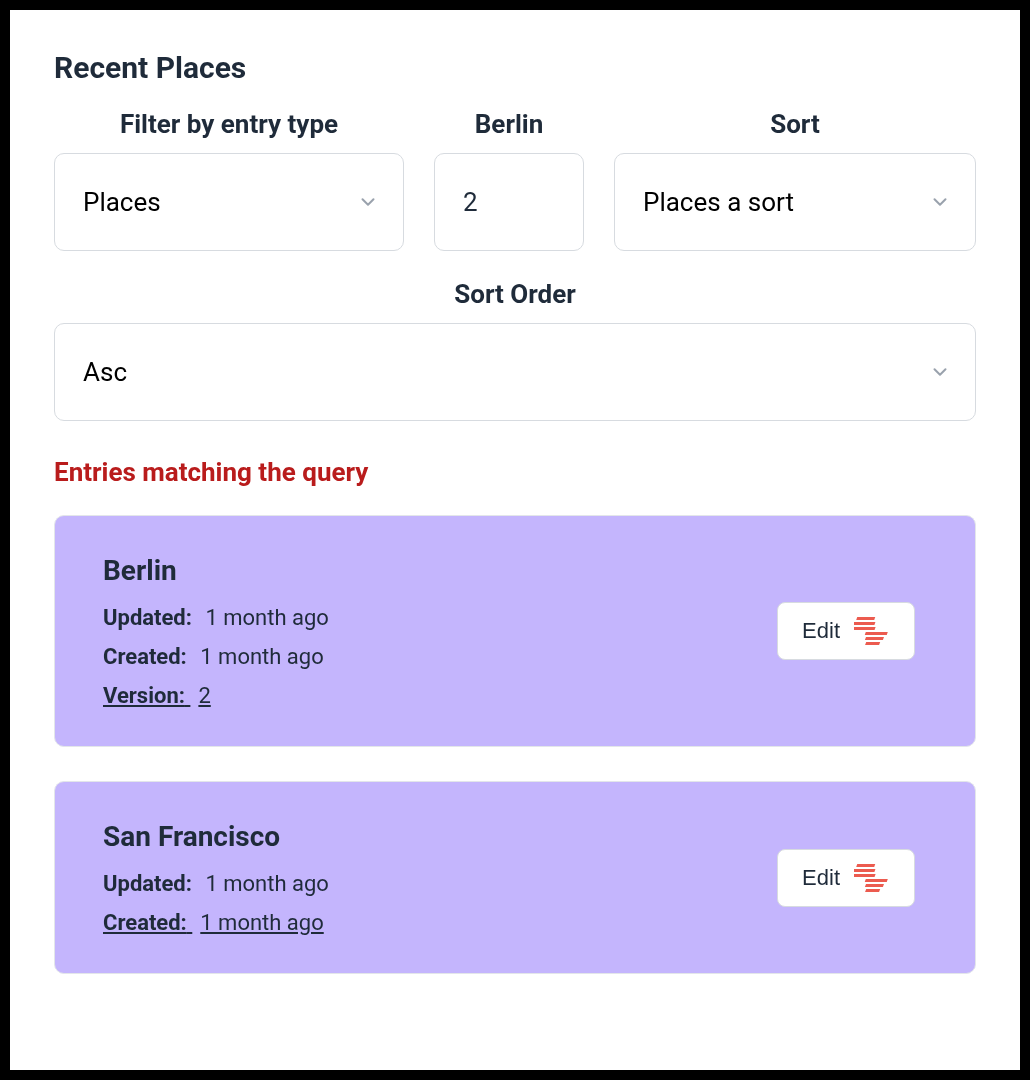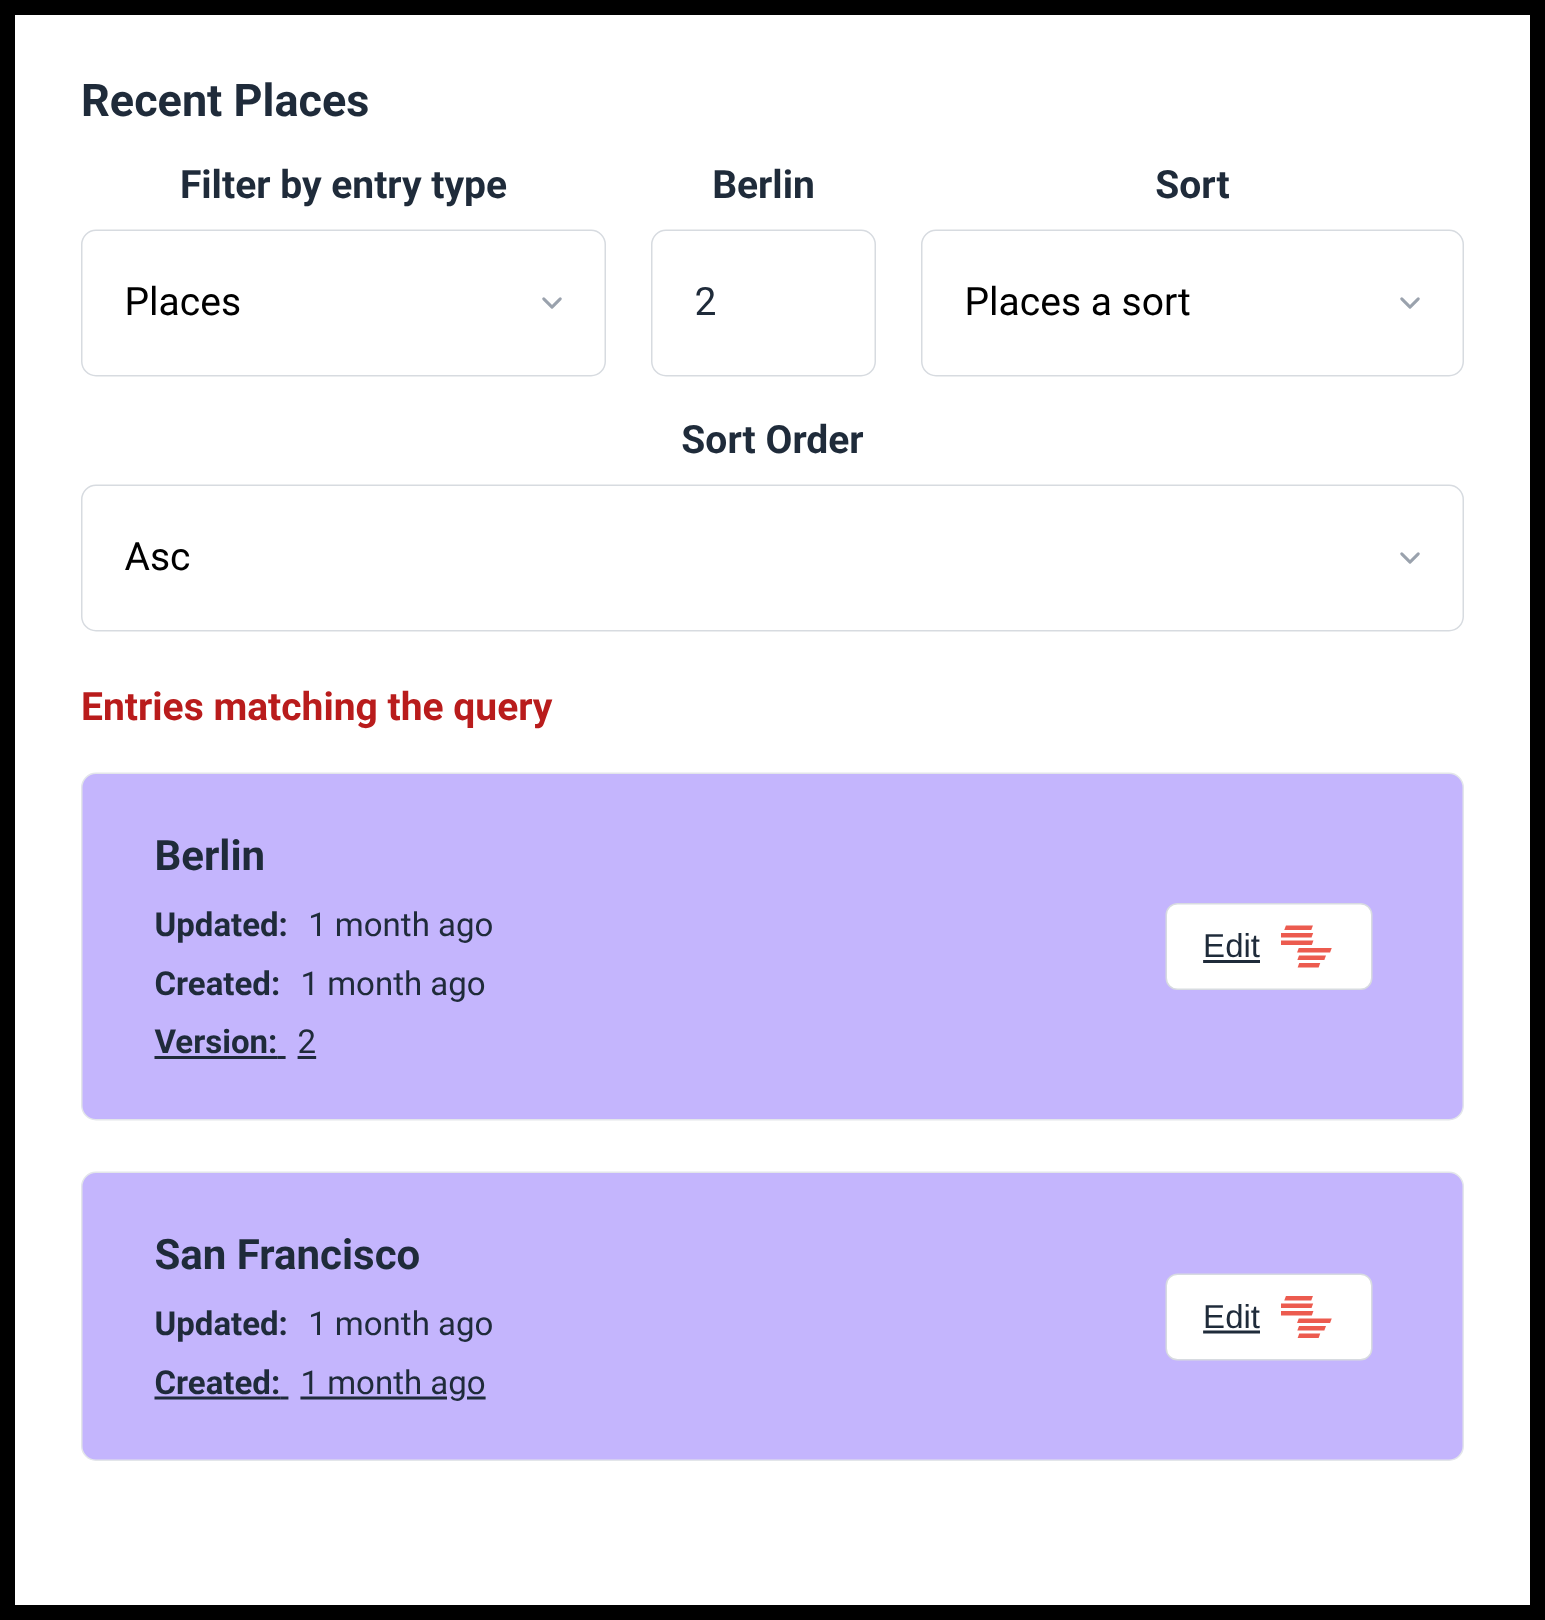--- a/index.html
+++ b/index.html
@@ -102,21 +102,20 @@
     border: 1px solid #d7dbe0;
     border-radius: 8px;
     height: 58px;
     padding: 0 20px 0 24px;
     display: inline-flex;
     align-items: center;
     gap: 14px;
     font-size: 22px;
     color: #1f2b3a;
     cursor: pointer;
-    text-decoration: underline;
   }
   .edit-btn svg { display: block; }
 
   .chevron svg { display: block; }
 </style>
 </head>
 <body>
 
 <div class="frame">
 

